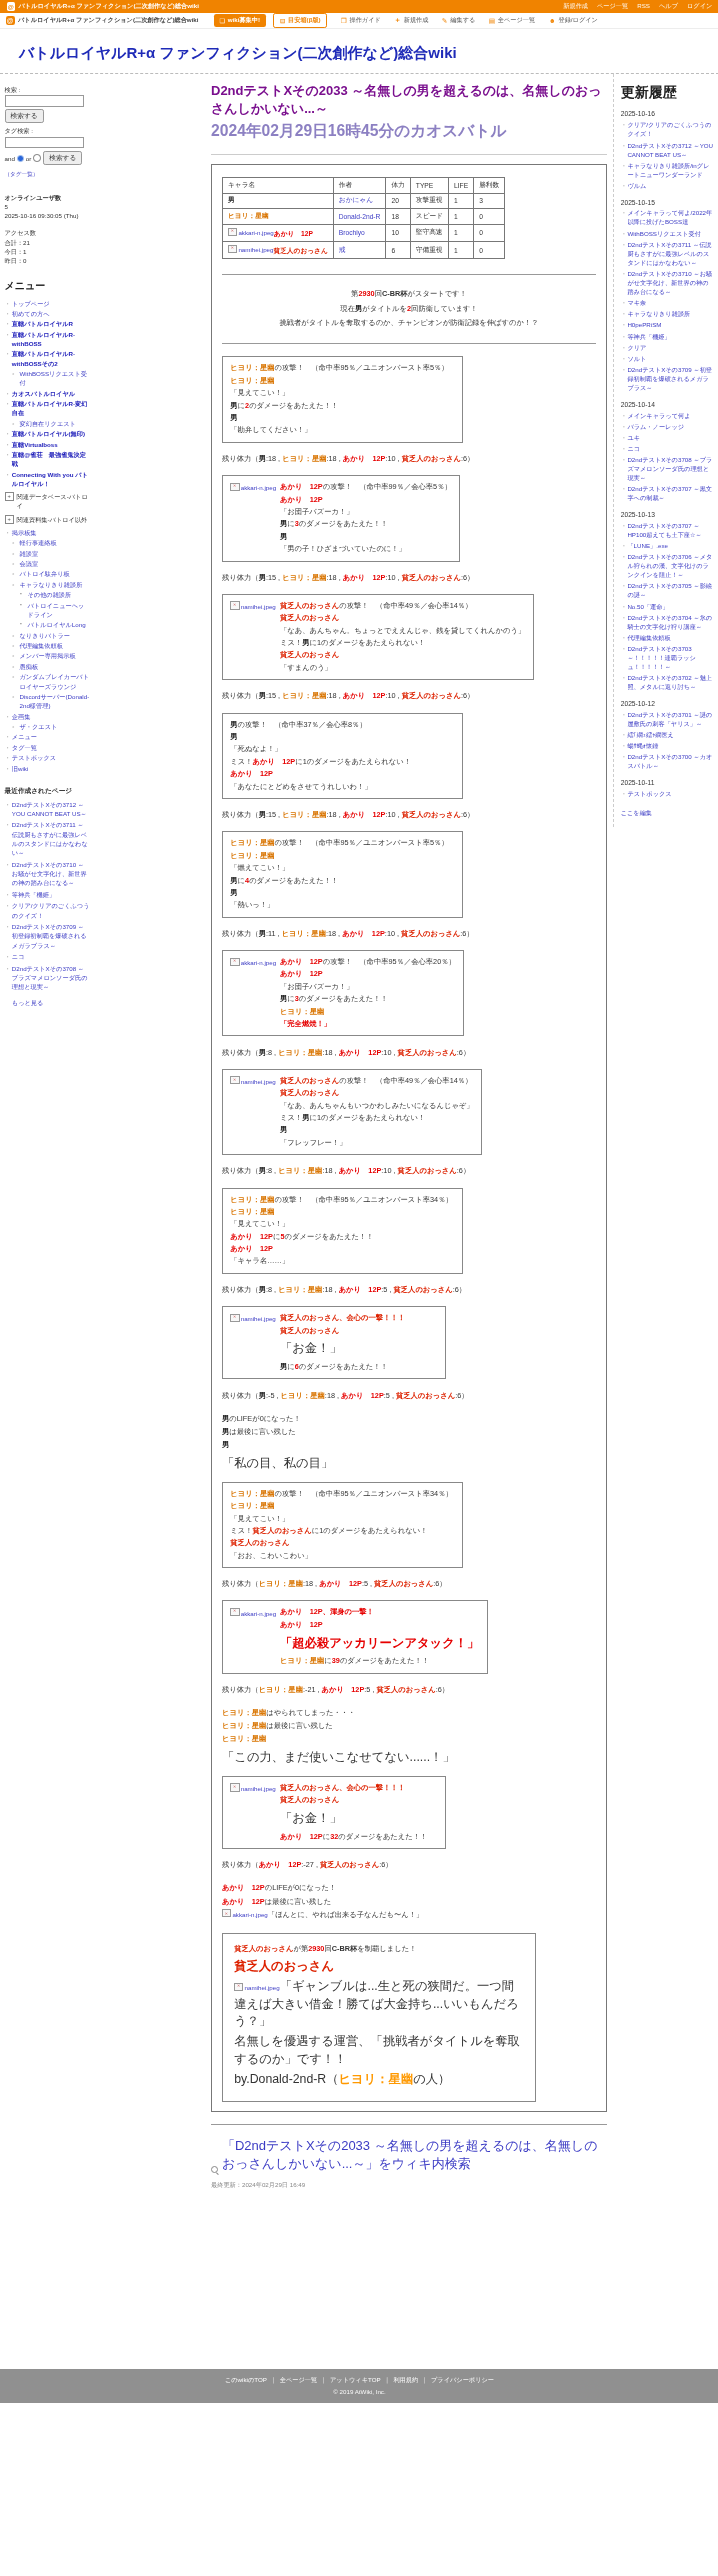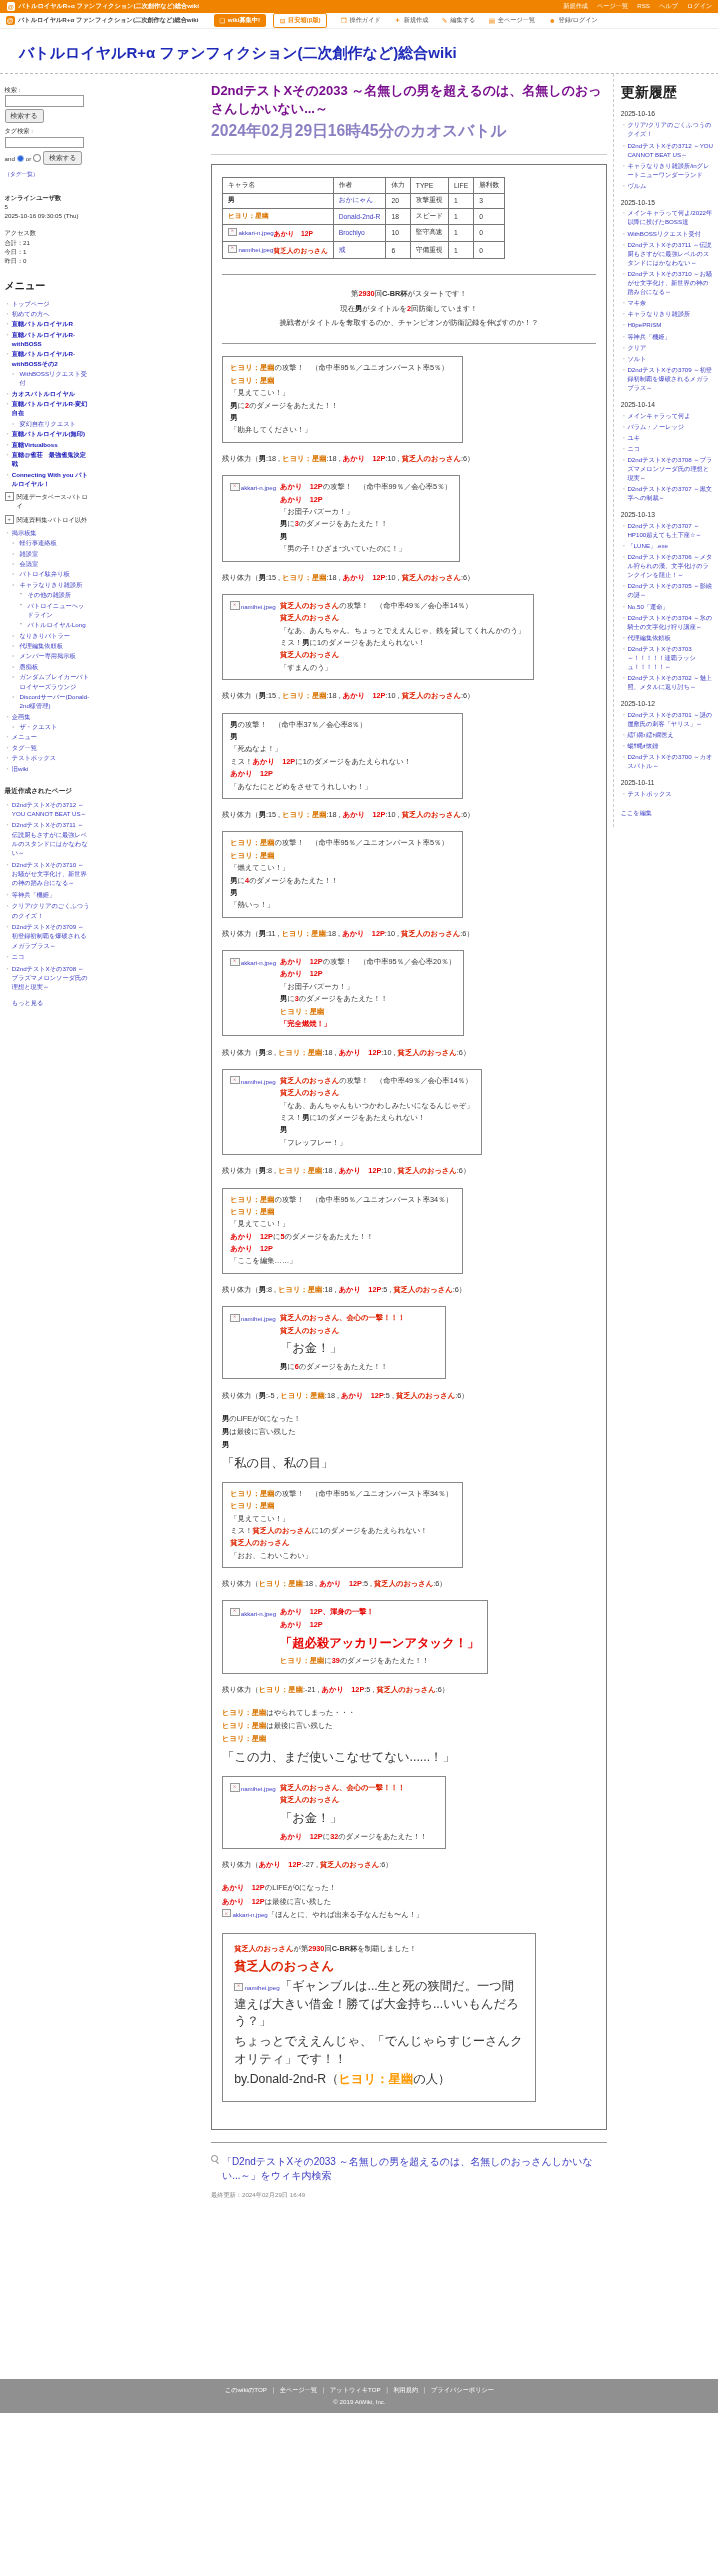--- a/index.html
+++ b/index.html
@@ -55,21 +55,21 @@
   .upd-h{font-size:14px;font-weight:bold;color:#222;margin:2.2px 0 5.6px;}
   .upd-date{color:#333;font-size:6.7px;margin:6.7px 0 2.2px;}
   .upd-ul{margin:0;padding:0;list-style:none;}
   .upd-ul li{margin:2.2px 0;position:relative;padding-left:6.7px;}
   .upd-ul li::before{content:"・";color:#888;position:absolute;left:0;}
   .upd-ul a{color:#3b3bc4;}
   .editlink{color:#3b3bc4;display:inline-block;margin-top:7.8px;}
   
   .page-title{font-size:13px;font-weight:bold;color:#7a0f8e;margin:2.2px 0 2.2px;}
   .h2date{font-size:15.7px;color:#8c80c2;font-weight:bold;border-bottom:0.6px solid #ccc;padding-bottom:12px;margin:1.1px 0 9px;}
-  .wrapper{border:0.6px solid #777;padding:9px 10px 19px;}
+  .wrapper{border:0.6px solid #777;padding:9px 10px 1px;}
   table.chars{border-collapse:collapse;font-size:6.7px;margin:3.4px 0 14.6px;}
   table.chars th,table.chars td{border:0.6px solid #777;padding:2.8px 5px;font-weight:normal;text-align:left;color:#333;background:#fff;white-space:nowrap;}
   table.chars a{color:#3b3bc4;}
   .hr{border:none;border-top:0.6px solid #999;margin:12.3px 0;}
   .centerlines{text-align:center;font-size:7.3px;line-height:2.0;margin:5.6px 0;}
   .hp{font-size:7.3px;margin:11.2px 0;}
   .bbox{border:0.6px solid #888;padding:5px 7.3px;margin:7.8px 0;font-size:7.3px;line-height:1.7;display:flex;gap:6.7px;width:-moz-fit-content;width:fit-content;min-width:224px;max-width:358px;box-sizing:border-box;}
   .bbox.noimg{min-width:241px;}
   .bbox.final{padding:9px 11.2px;font-size:7.3px;line-height:1.55;max-width:314px;min-width:302px;margin-top:12.3px;}
   .boximg{flex:none;width:43px;padding-top:1.1px;word-break:break-all;}
@@ -80,21 +80,21 @@
   .c-h{color:#d97400;font-weight:bold;}
   .c-a{color:#e60000;font-weight:bold;}
   .c-o{color:#dd2200;font-weight:bold;}
   .c-n{color:#e60000;font-weight:bold;}
   .c-r{color:#e60000;font-weight:bold;}
   .c-bd{font-weight:bold;}
   .c-hl{color:#ff9900;font-weight:bold;}
   .imglink{color:#3b3bc4;font-size:6.2px;white-space:nowrap;}
   .bimg{display:inline-block;width:7.3px;height:6.2px;border:0.6px solid #999;position:relative;background:#f8f8f8;vertical-align:-0.6px;margin-right:1.1px;}
   .bimg::after{content:"✕";font-size:3.9px;color:#c66;position:absolute;top:-0.6px;left:1.7px;}
-  .searchline{display:flex;align-items:flex-start;gap:3.9px;font-size:10px;margin:10px 0 5.6px;}
+  .searchline{display:flex;align-items:flex-end;gap:3.9px;font-size:13px;margin:10px 0 5.6px;}
   .mag{flex:none;width:5px;height:5px;border:1.1px solid #888;border-radius:50%;position:relative;}
   .mag::after{content:"";position:absolute;width:1.1px;height:3.4px;background:#888;left:5px;top:4.5px;transform:rotate(-45deg);}
   .searchline a{color:#3b3bc4;}
   .lastupd{color:#888;font-size:6.2px;margin:7.8px 0 0;}
   
   .prefooter{height:179px;}
   .footer{background:#909090;color:#fff;text-align:center;padding:6.7px 0 7.8px;font-size:6.2px;}
   .footer a{color:#fff;}
   .fsep{margin:0 3.4px;opacity:.9;}
   .fcopy{margin-top:3.4px;opacity:.95;}
@@ -378,21 +378,21 @@
             </div>
           </div>
           <div class="hp"><span>残り体力（</span><span class="c-m">男</span><span>:8 , </span><span class="c-h">ヒヨリ：星幽</span><span>:18 , </span><span class="c-a">あかり　12P</span><span>:10 , </span><span class="c-o">貧乏人のおっさん</span><span>:6）</span></div>
           <div class="bbox noimg">
             <div class="boxlines">
               <div><span class="c-h">ヒヨリ：星幽</span><span>の攻撃！　（命中率95％／ユニオンバースト率34％）</span></div>
               <div><span class="c-h">ヒヨリ：星幽</span></div>
               <div><span>「見えてこい！」</span></div>
               <div><span class="c-a">あかり　12P</span><span>に</span><span class="c-n">5</span><span>のダメージをあたえた！！</span></div>
               <div><span class="c-a">あかり　12P</span></div>
-              <div><span>「ここを編集……」</span></div>
+              <div><span>「キャラ名……」</span></div>
             </div>
           </div>
           <div class="hp"><span>残り体力（</span><span class="c-m">男</span><span>:8 , </span><span class="c-h">ヒヨリ：星幽</span><span>:18 , </span><span class="c-a">あかり　12P</span><span>:5 , </span><span class="c-o">貧乏人のおっさん</span><span>:6）</span></div>
           <div class="bbox">
             <div class="boximg"><a class="imglink" href="#"><span class="bimg"></span>namihei.jpeg</a></div>
             <div class="boxlines">
               <div><span class="c-o">貧乏人のおっさん、会心の一撃！！！</span></div>
               <div><span class="c-o">貧乏人のおっさん</span></div>
               <div class="bigln"><span>「お金！」</span></div>
               <div><span class="c-m">男</span><span>に</span><span class="c-n">6</span><span>のダメージをあたえた！！</span></div>
@@ -445,21 +445,21 @@
           <div class="plines">
             <div><span class="c-a">あかり　12P</span><span>のLIFEが0になった！</span></div>
             <div><span class="c-a">あかり　12P</span><span>は最後に言い残した</span></div>
             <div><a class="imglink" href="#"><span class="bimg"></span>akkari-n.jpeg</a><span>「ほんとに、やれば出来る子なんだも〜ん！」</span></div>
           </div>
           <div class="bbox noimg final">
             <div class="boxlines">
               <div><span class="c-o">貧乏人のおっさん</span><span>が第</span><span class="c-n">2930</span><span>回</span><span class="c-bd">C-BR杯</span><span>を制覇しました！</span></div>
               <div class="bigln"><span class="c-o">貧乏人のおっさん</span></div>
               <div class="bigln"><a class="imglink" href="#"><span class="bimg"></span>namihei.jpeg</a><span>「ギャンブルは...生と死の狭間だ。一つ間違えば大きい借金！勝てば大金持ち...いいもんだろう？」</span></div>
-              <div class="bigln"><span>ちょっとでええんじゃ、「でんじゃらすじーさんクオリティ」です！！</span></div>
+              <div class="bigln"><span>名無しを優遇する運営、「挑戦者がタイトルを奪取するのか」です！！</span></div>
               <div class="bigln"><span>by.Donald-2nd-R（</span><span class="c-hl">ヒヨリ：星幽</span><span>の人）</span></div>
             </div>
           </div>
         </div>
     </div>
     <hr class="hr">
     <div class="searchline">
       <span class="mag"></span>
       <a href="#">「D2ndテストXその2033 ～名無しの男を超えるのは、名無しのおっさんしかいない...～」をウィキ内検索</a>
     </div>

